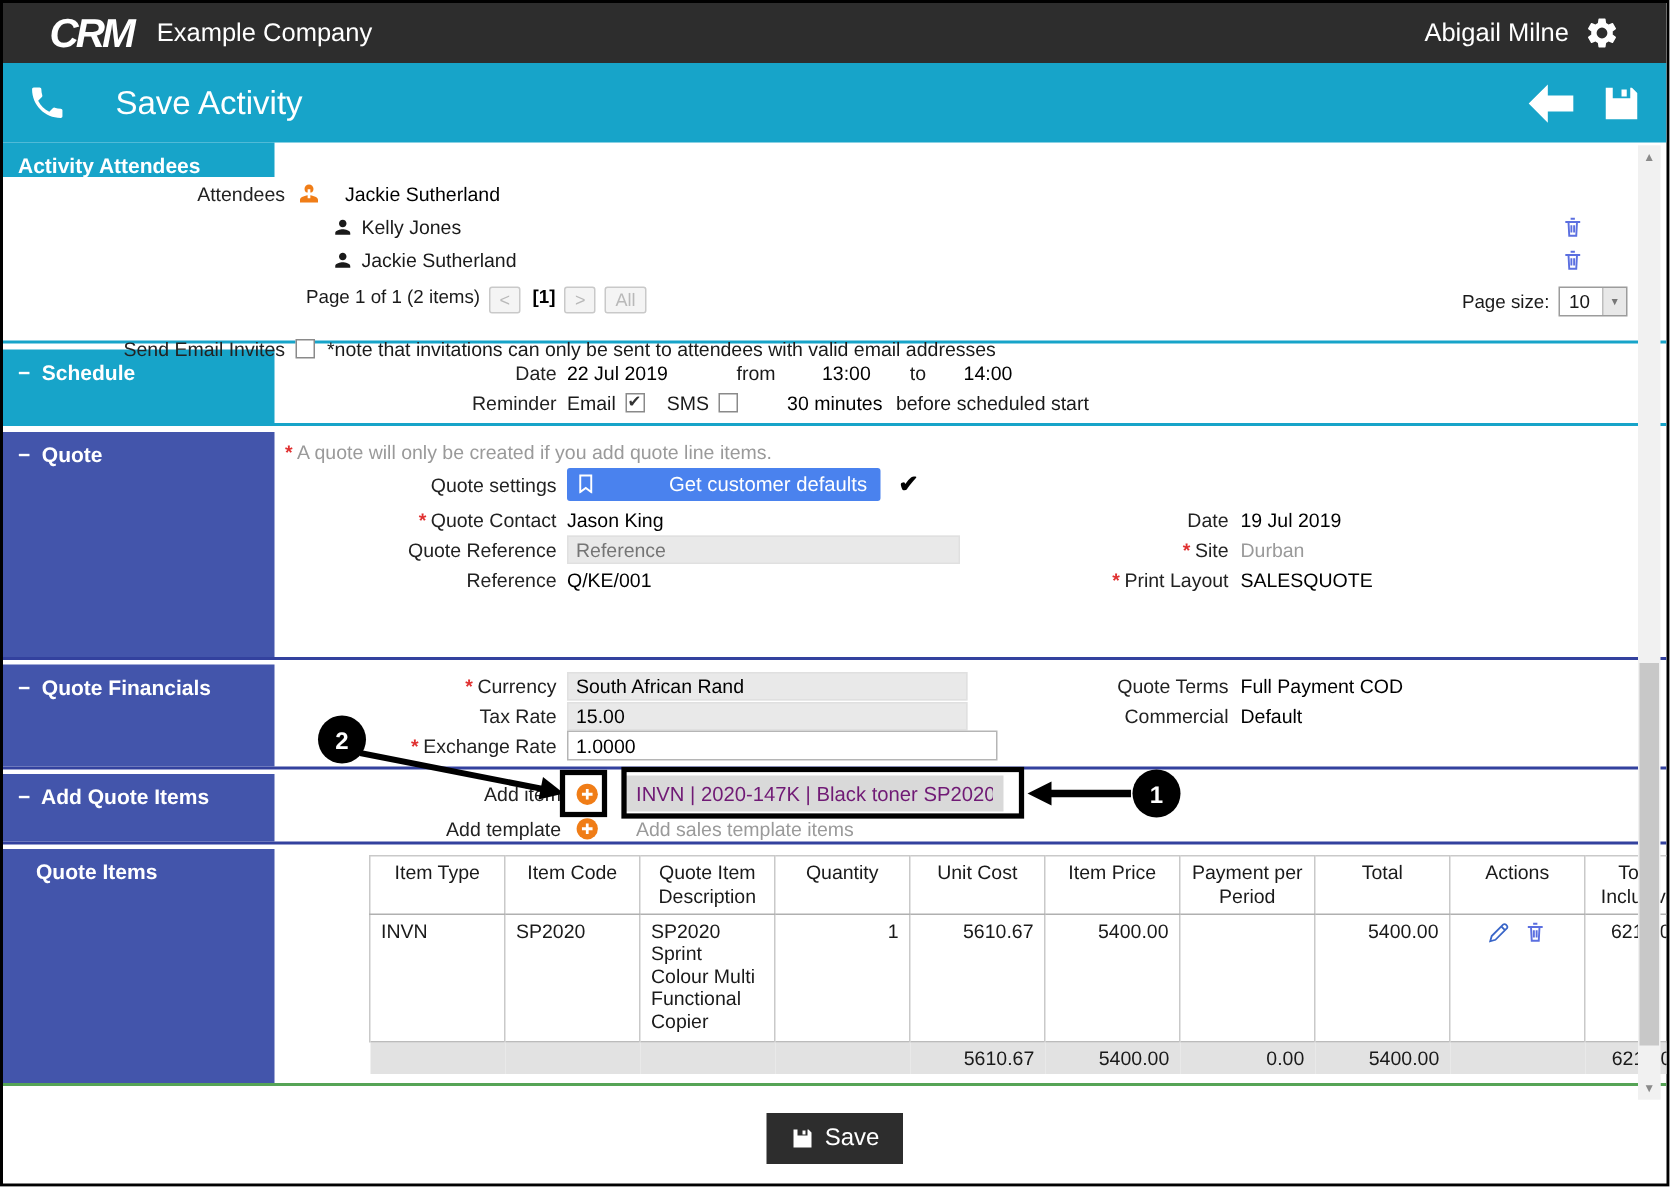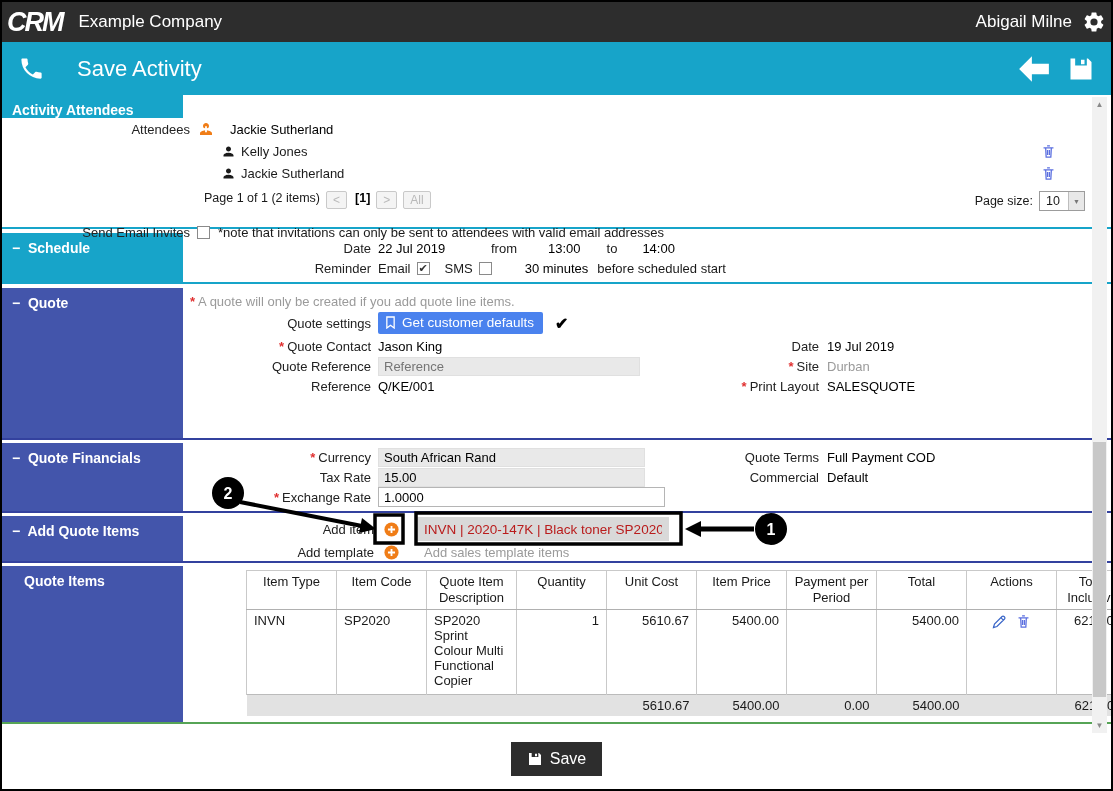--- a/index.html
+++ b/index.html
@@ -1,21 +1,21 @@
 <!DOCTYPE html>
 <html><head>
 <meta charset="utf-8">
 <style>
   * { margin:0; padding:0; box-sizing:border-box; }
   body { font-family:"Liberation Sans", sans-serif; background:#888; }
   .screen { position:relative; width:1113px; height:791px; background:#fff;
             border:2px solid #000; overflow:hidden; font-size:13px; color:#1a1a1a; }
 
   
-  .topbar { height:40px; background:#2d2d2d; display:flex; align-items:center; padding:0 5px; color:#fff; }
+  .topbar { height:40px; background:#2d2d2d; display:flex; align-items:center; padding:0 31px; color:#fff; }
   .logo { font-size:27px; font-weight:800; letter-spacing:-2px; font-style:italic; line-height:1; }
   .company { font-size:17px; margin-left:16px; }
   .flexspacer { flex:1; }
   .user { font-size:17px; margin-right:10px; }
   .appbar { height:53px; background:#17a4c9; display:flex; align-items:center; padding:0 16px; color:#fff; }
   .appbar .title { font-size:22px; margin-left:32px; font-weight:400; }
   .appbar svg { flex-shrink:0; }
 
   
   .content { position:relative; }
@@ -39,21 +39,21 @@
   .req { color:#e03030; margin-right:3px; font-weight:700; }
   .val { color:#000; }
   .muted { color:#9a9a9a; }
   .rlbl { width:187px; flex-shrink:0; text-align:right; padding-right:8px; color:#222; }
 
   input.gray { background:#e9e9e9; border:1px solid #e0e0e0; width:265px; height:19px;
                font:13px "Liberation Sans",sans-serif; padding:0 5px; color:#000; }
   input.white { background:#fff; border:1px solid #b5b5b5; width:265px; height:20px;
                font:13px "Liberation Sans",sans-serif; padding:0 5px; color:#000; }
   input.pick { background:#d9d9d9; border:none; width:252px; height:24px;
-               font:13.5px "Liberation Sans",sans-serif; padding:0 7px; color:#b91c1c; }
+               font:13.5px "Liberation Sans",sans-serif; padding:0 7px; color:#701a75; }
 
   .cb { width:13px; height:13px; border:1px solid #8a8a8a; background:#fff; display:inline-flex;
         align-items:center; justify-content:center; font-size:11px; color:#333; line-height:1; }
 
   
   .att-row { display:flex; align-items:center; height:22px; position:relative; }
   .person-row { margin-left:219px; }
   .person-row .name { margin-left:5px; }
   .trash-abs { position:absolute; right:32px; top:3px; cursor:pointer; }
   .pager { display:flex; align-items:flex-start; margin-left:202px; margin-top:7px; height:20px;
@@ -66,21 +66,21 @@
             display:flex; align-items:center; }
   .ps-box .num { flex:1; padding-left:6px; }
   .ps-btn { width:16px; height:18px; background:#e8e8e8; border-left:1px solid #bdbdbd;
             display:flex; align-items:center; justify-content:center; font-size:7px; color:#777; }
   .invites { margin-top:11px; }
   .invites .note { margin-left:8px; }
 
   
   .btn-defaults { display:inline-flex; align-items:center; background:#4a82ee; color:#fff;
                   border:none; border-radius:2px; padding:3px 9px 4px 7px;
-                  font:13.5px "Liberation Sans",sans-serif; cursor:pointer; }
+                  font:13.5px "Liberation Sans",sans-serif; cursor:pointer;gap:44px; }
   .btn-defaults svg { margin-right:6px; }
   .bigcheck { font-size:16px; font-weight:700; color:#000; margin-left:12px; }
 
   
   .qtable { border-collapse:collapse; table-layout:fixed; width:882px; margin:4px 0 0 27px;
             font-size:13px; }
   .qtable col { width:90px; } .qtable col.last { width:72px; }
   .qtable th { font-weight:400; text-align:center; vertical-align:top; padding:3px 4px;
                border:1px solid #c9c9c9; border-bottom:1px solid #b0b0b0; line-height:16px; height:36px; }
   .qtable td { vertical-align:top; padding:3px 7px; border-left:1px solid #c9c9c9;

